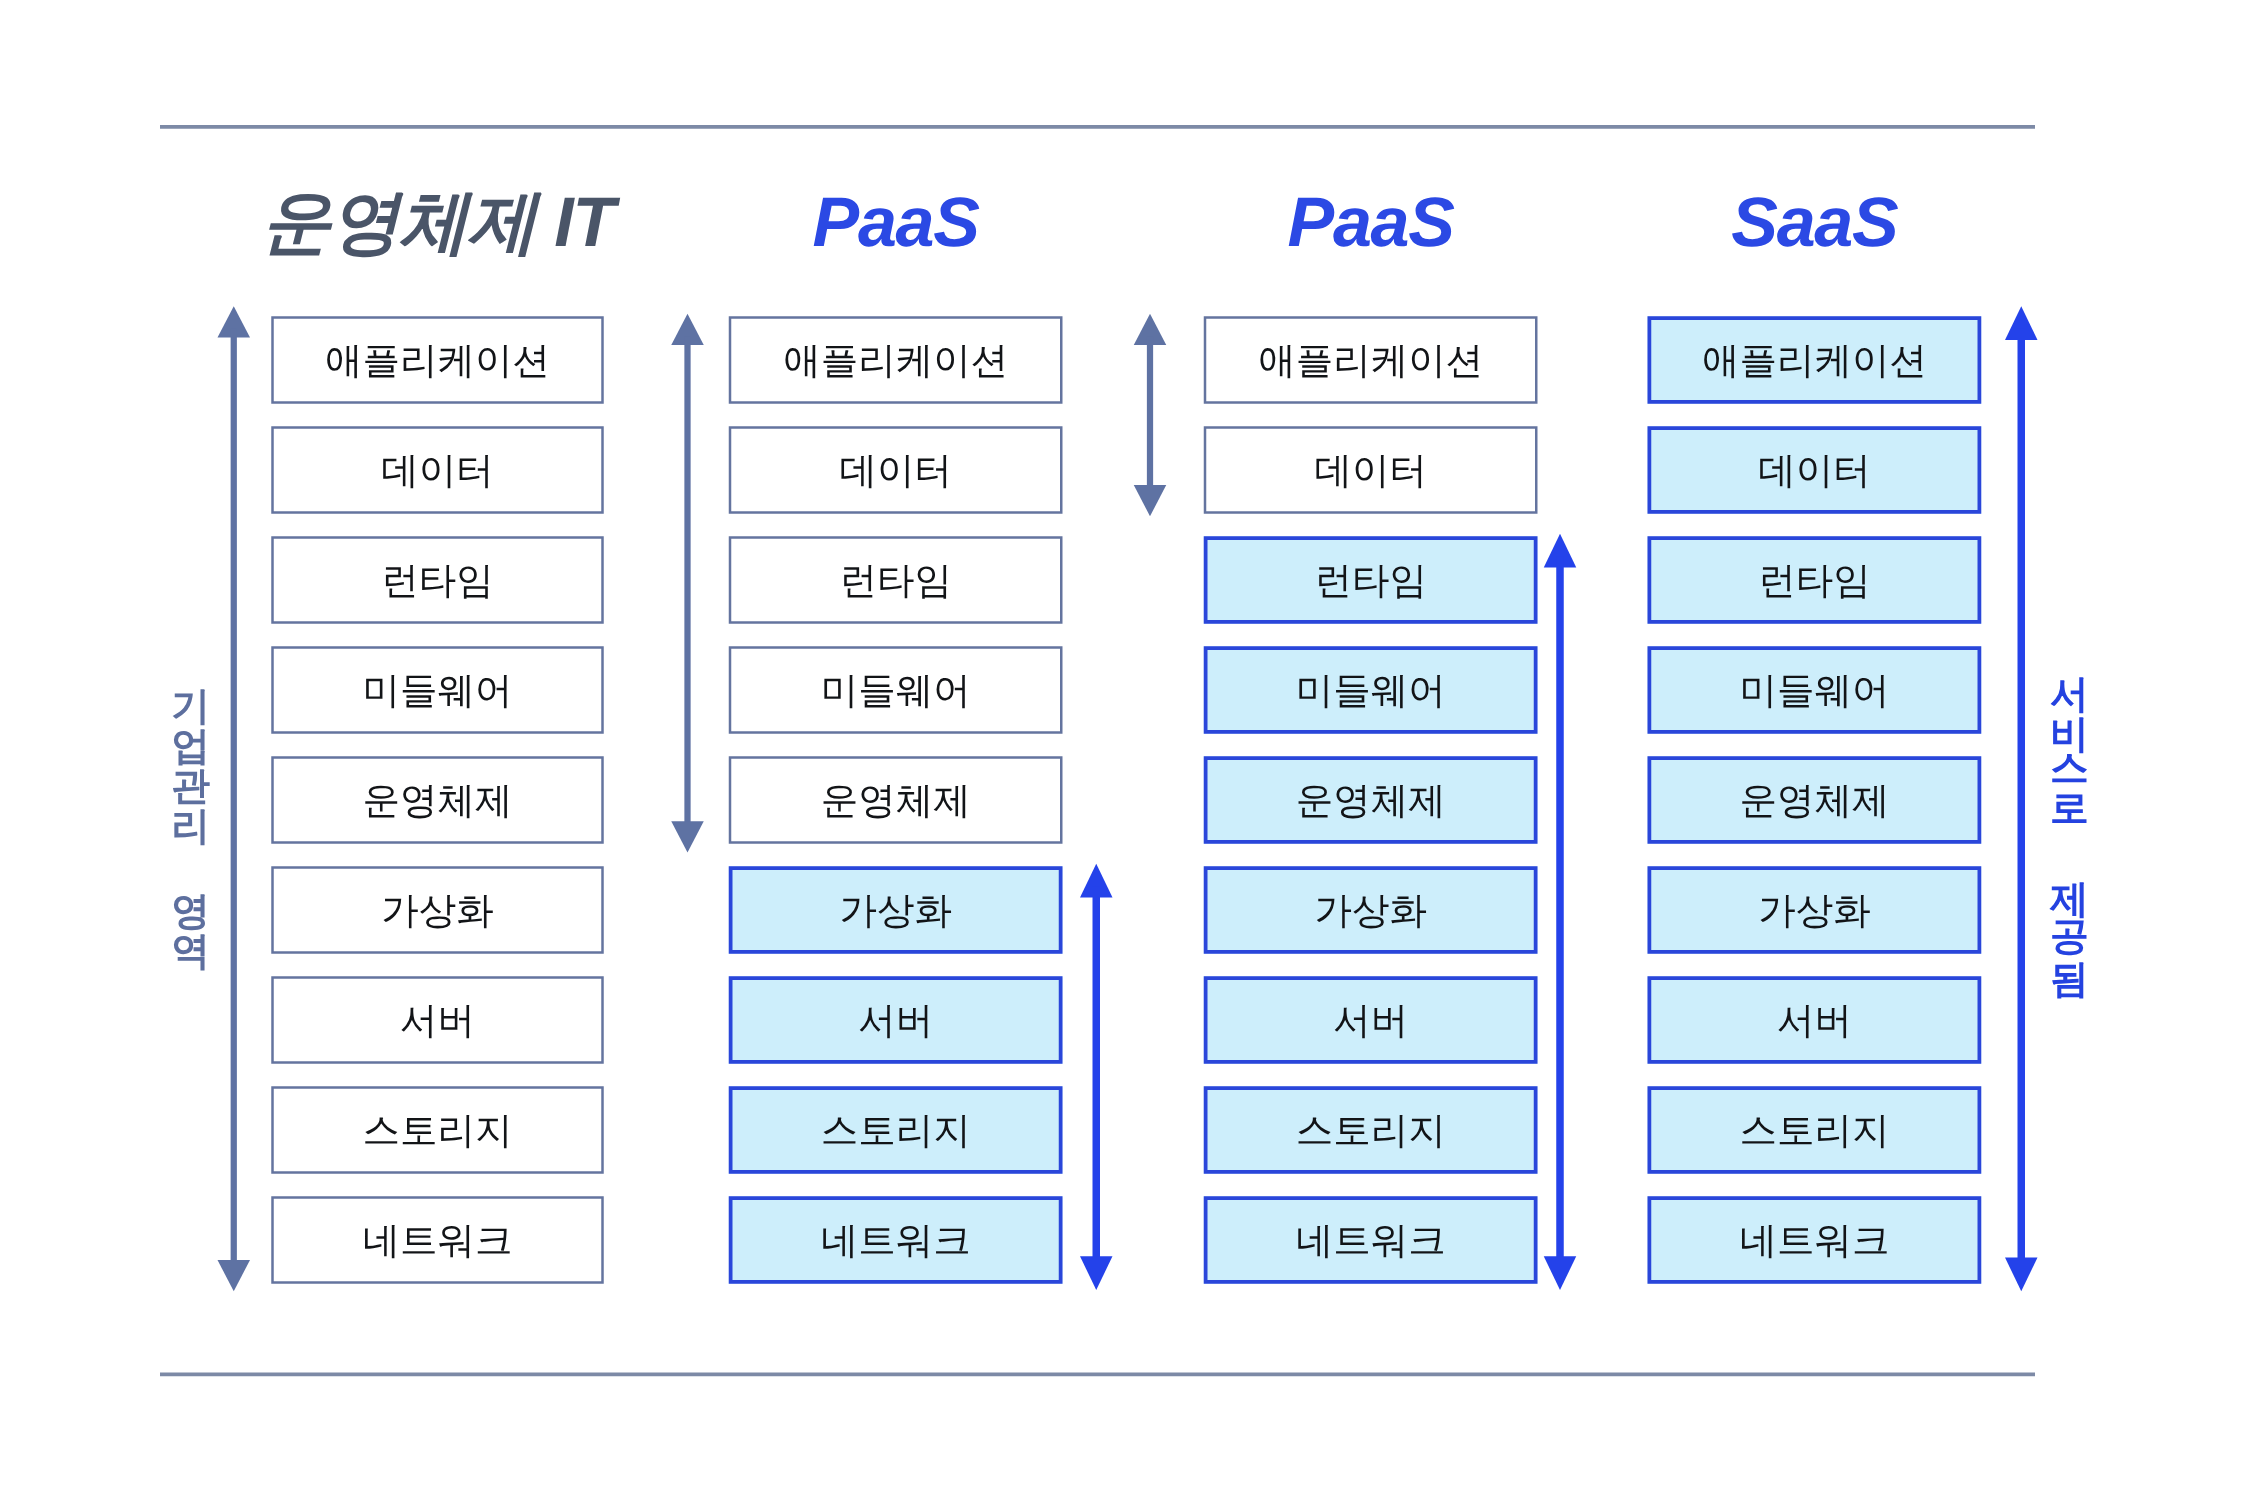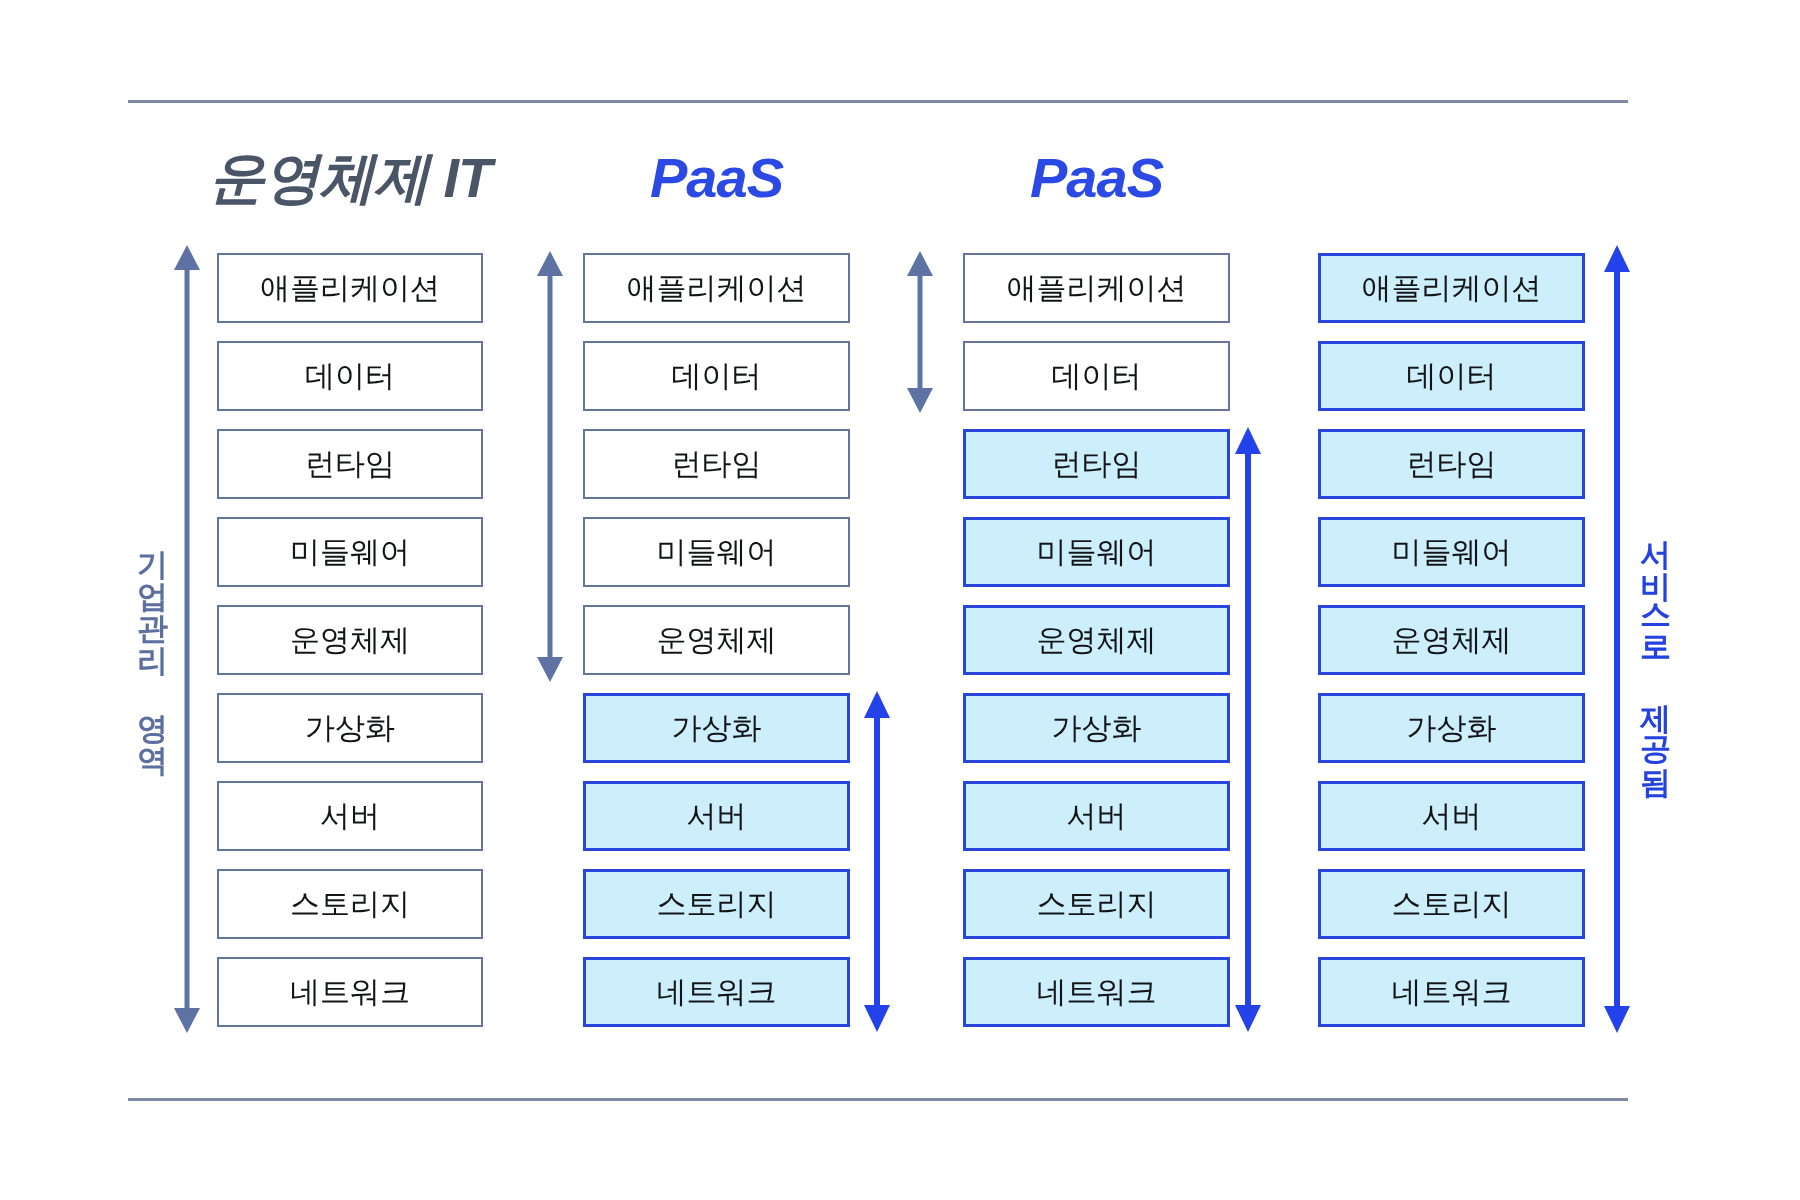--- a/index.html
+++ b/index.html
@@ -124,20 +124,21 @@
     <div class="box r2 hl">런타임</div>
     <div class="box r3 hl">미들웨어</div>
     <div class="box r4 hl">운영체제</div>
     <div class="box r5 hl">가상화</div>
     <div class="box r6 hl">서버</div>
     <div class="box r7 hl">스토리지</div>
     <div class="box r8 hl">네트워크</div>
   </div>
 
   <div class="col" style="left:1318px;width:267px;">
+    <div class="col-title t-blue">SaaS</div>
     <div class="box r0 hl">애플리케이션</div>
     <div class="box r1 hl">데이터</div>
     <div class="box r2 hl">런타임</div>
     <div class="box r3 hl">미들웨어</div>
     <div class="box r4 hl">운영체제</div>
     <div class="box r5 hl">가상화</div>
     <div class="box r6 hl">서버</div>
     <div class="box r7 hl">스토리지</div>
     <div class="box r8 hl">네트워크</div>
   </div>

